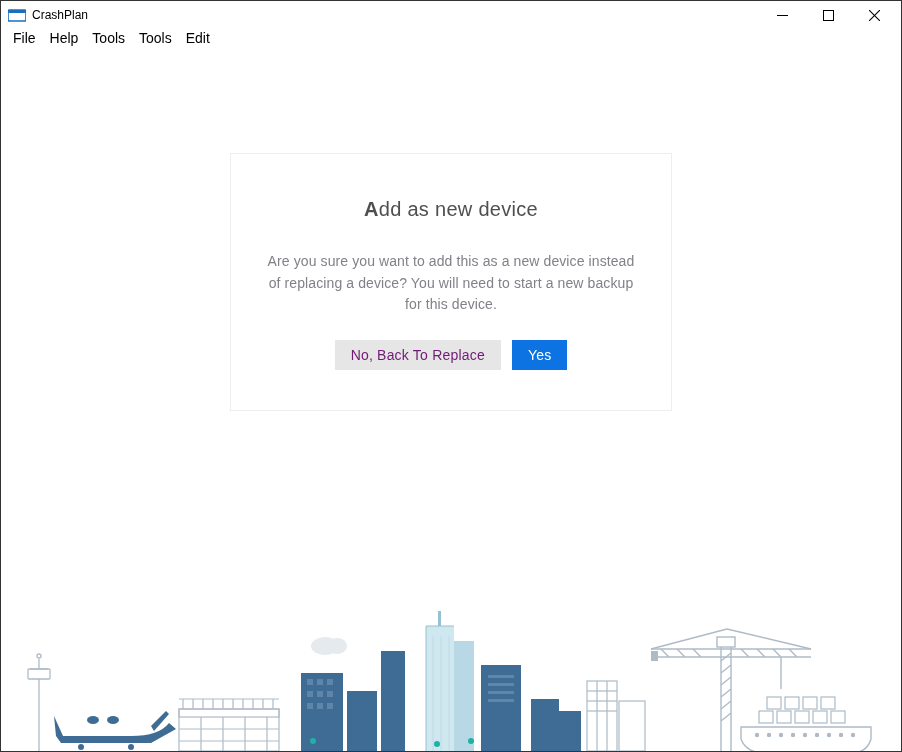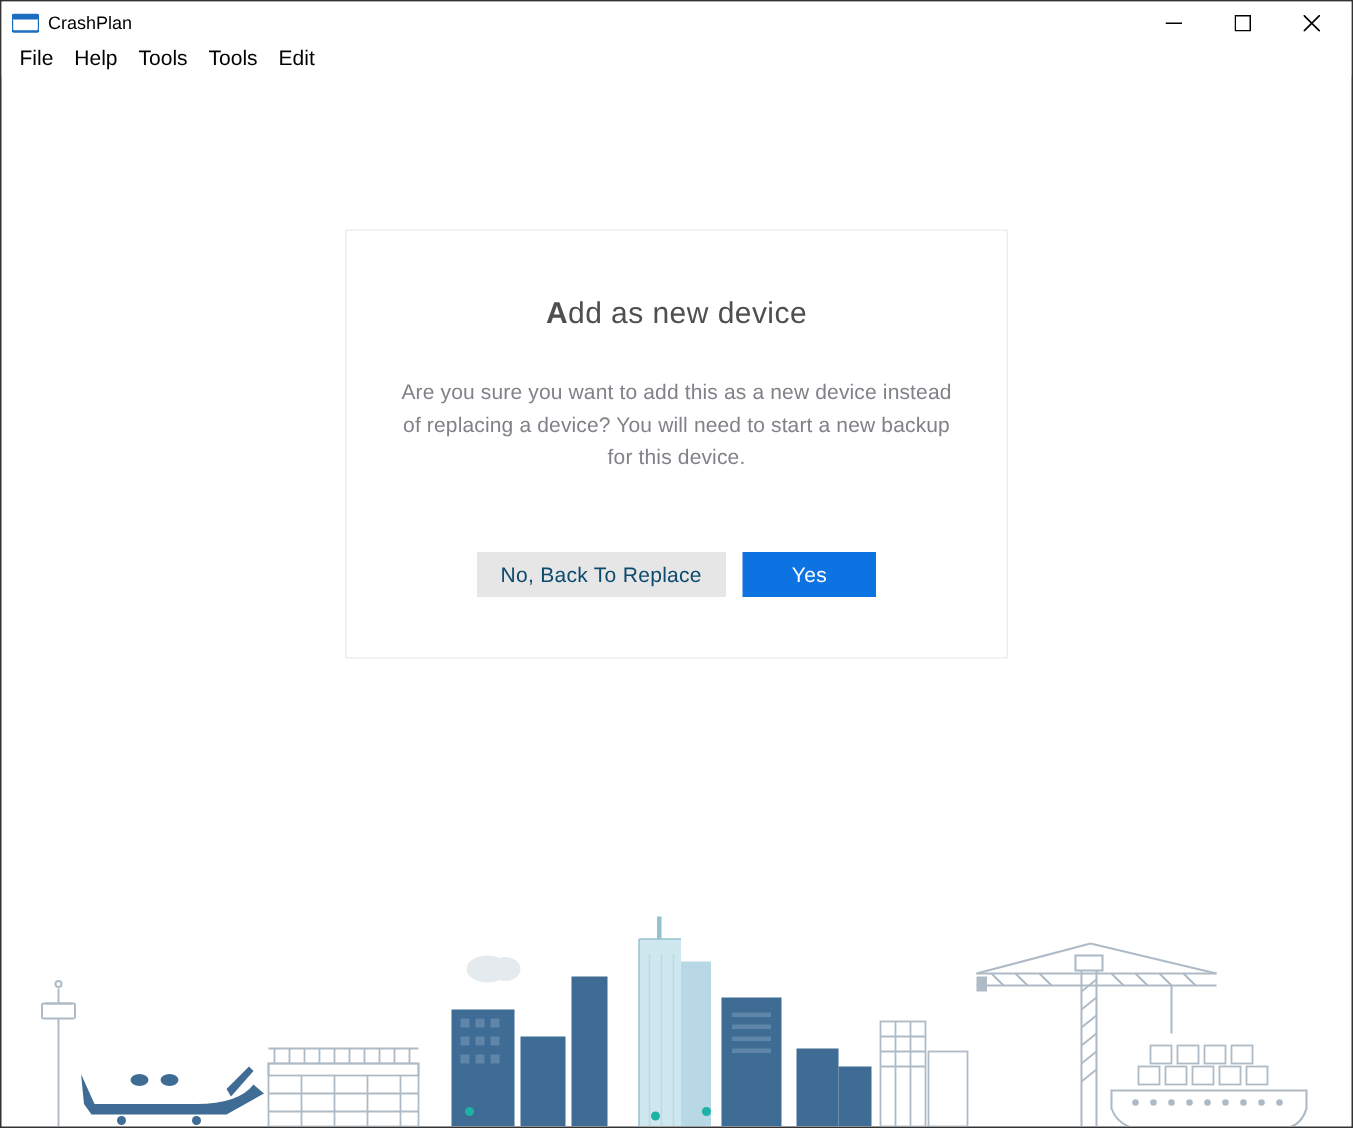--- a/index.html
+++ b/index.html
@@ -99,21 +99,21 @@
       letter-spacing: 0.3px;
     }
     .dialog-title .bold-letter {
       font-weight: 600;
     }
 
     .dialog-text {
       font-size: 14px;
       color: #808288;
       line-height: 1.55;
-      margin-bottom: 52px;
+      margin-bottom: 24px;
       letter-spacing: 0.1px;
     }
 
     .button-row {
       display: flex;
       justify-content: center;
       gap: 11px;
     }
 
     .btn {
@@ -121,27 +121,27 @@
       padding: 0 16px;
       font-size: 14px;
       border: none;
       cursor: pointer;
       font-family: inherit;
       letter-spacing: 0.2px;
     }
 
     .btn-secondary {
       background: #e6e6e6;
-      color: #0c4a6e;
+      color: #701a75;
     }
 
     .btn-primary {
       background: #0d73e2;
       color: #fff;
-      padding: 0 33px;
+      padding: 0 16px;
     }
 
     
     .cityscape {
       position: absolute;
       left: 0;
       right: 0;
       bottom: 0;
       height: 150px;
       pointer-events: none;

